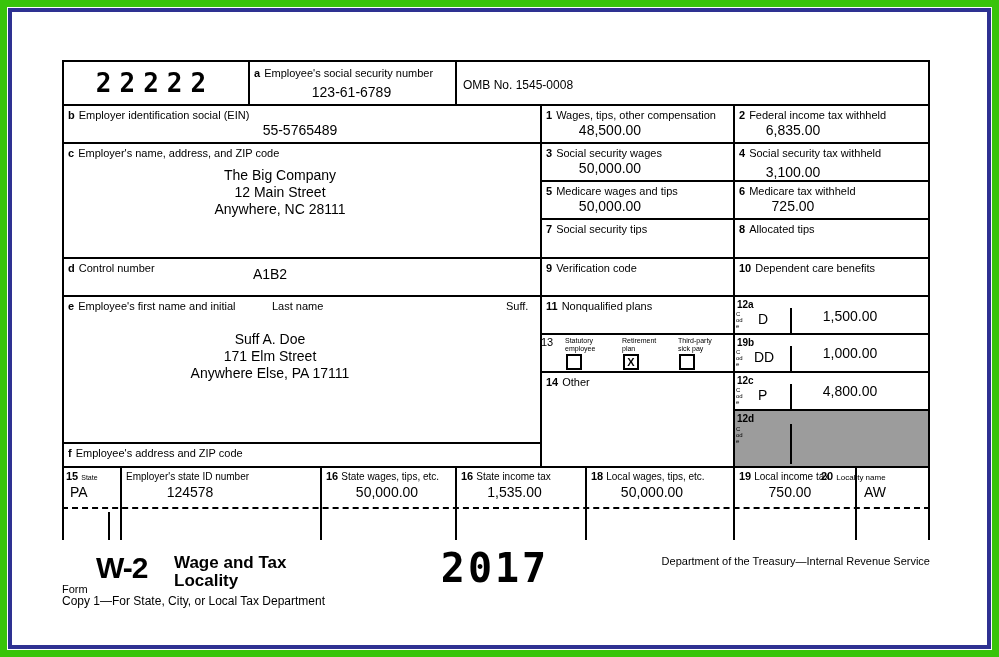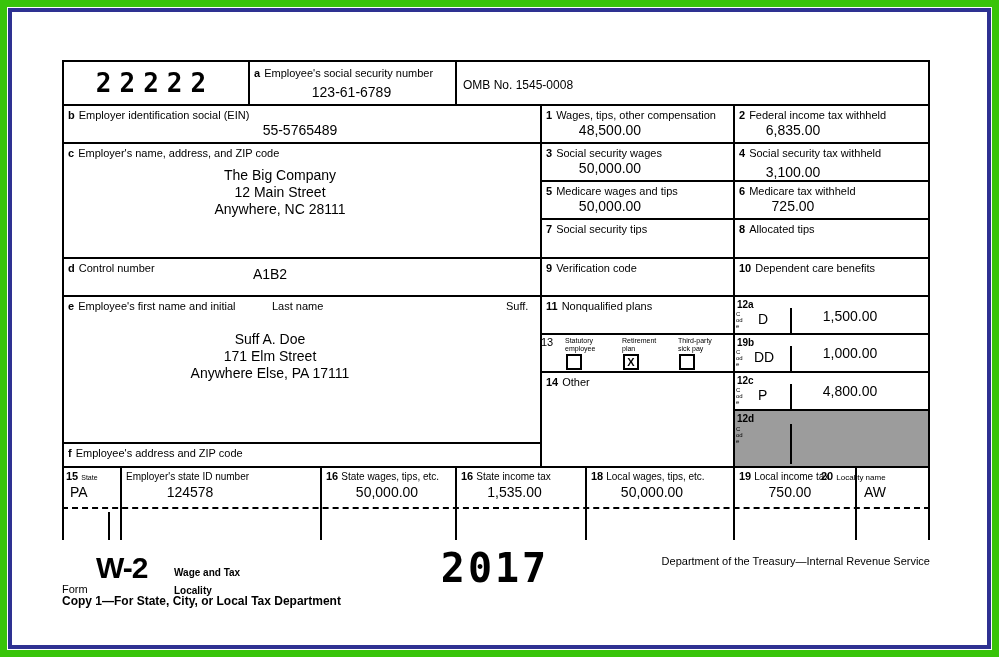--- a/index.html
+++ b/index.html
@@ -17,23 +17,23 @@
   .val{position:absolute;font-size:14px;line-height:16px;white-space:nowrap;}
   .ctr{text-align:center;}
   .tiny{position:absolute;font-size:7px;line-height:7px;white-space:nowrap;}
   .cb{position:absolute;width:12px;height:12px;border:2px solid #000;font-weight:bold;
       font-size:11px;line-height:12px;text-align:center;}
   .codev{position:absolute;width:7px;font-size:6px;line-height:6px;word-break:break-all;}
   .big-num{position:absolute;font:bold 26px "DejaVu Sans Mono",monospace;letter-spacing:8px;}
   .year{position:absolute;font:bold 40px "DejaVu Sans Mono",monospace;letter-spacing:3px;}
   .gray{position:absolute;background:#9c9c9c;}
   .w2{position:absolute;font-weight:bold;font-size:30px;letter-spacing:-1px;}
-  .ftitle{position:absolute;font-weight:bold;font-size:10px;line-height:17px;white-space:nowrap;margin-top:10px;}
+  .ftitle{position:absolute;font-weight:bold;font-size:17px;line-height:17px;white-space:nowrap;}
   .fsmall{position:absolute;font-size:11px;white-space:nowrap;}
-  .fcopy{position:absolute;font-weight:bold;font-size:12px;white-space:nowrap;}
+  .fcopy{position:absolute;font-weight:normal;font-size:12px;white-space:nowrap;}
 </style>
 </head>
 <body>
 
 <div>
 
   <div class="hl" style="left:62px;top:60px;width:868px"></div>
   <div class="hl" style="left:62px;top:104px;width:868px"></div>
   <div class="hl" style="left:62px;top:142px;width:868px"></div>
   <div class="hl" style="left:540px;top:180px;width:390px"></div>

